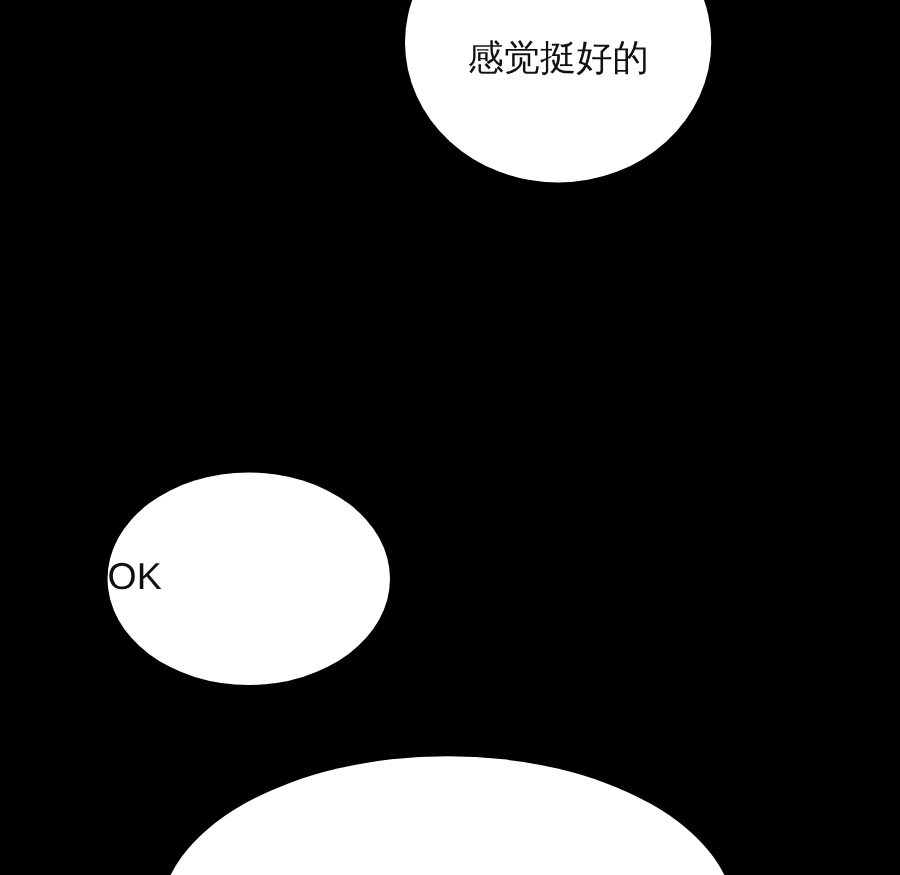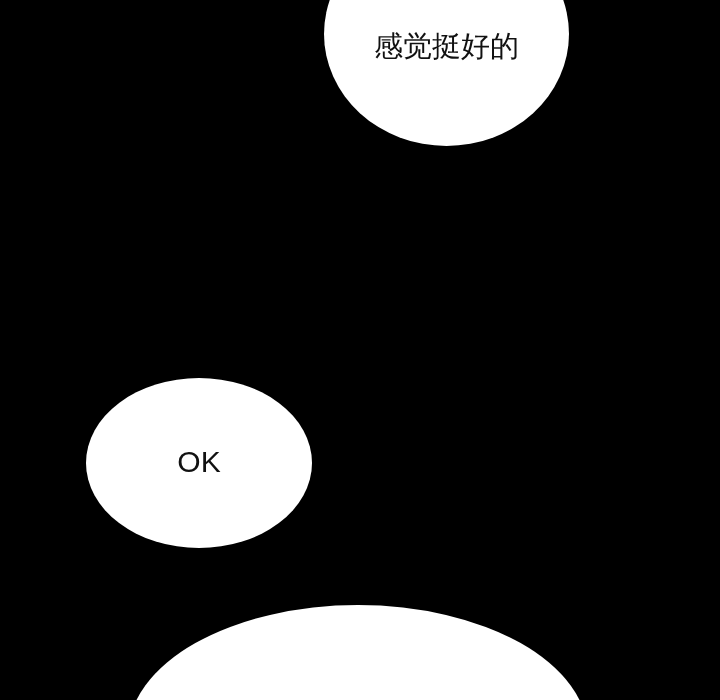--- a/index.html
+++ b/index.html
@@ -46,21 +46,21 @@
     #bubble-2 {
       left: 86px;
       top: 378px;
       width: 226px;
       height: 170px;
     }
     #bubble-2 .bubble-text {
       left: 0;
       right: 0;
       top: 69px;
-      text-align: center;
+      text-align: left;
       font-size: 30px;
       font-family: "Liberation Sans", sans-serif;
     }
     #bubble-3 {
       left: 128px;
       top: 605px;
       width: 460px;
       height: 260px;
     }
     #bubble-3 .bubble-text {

